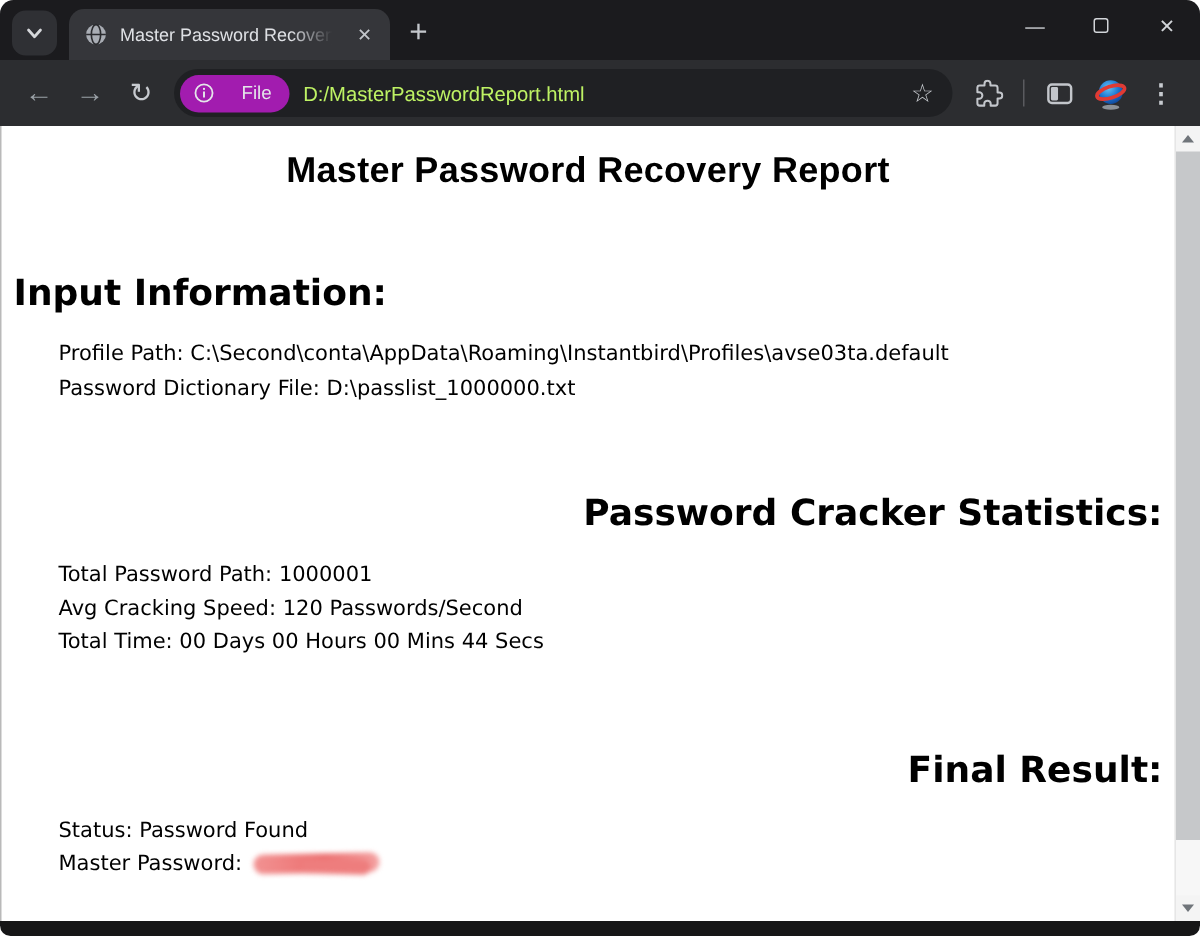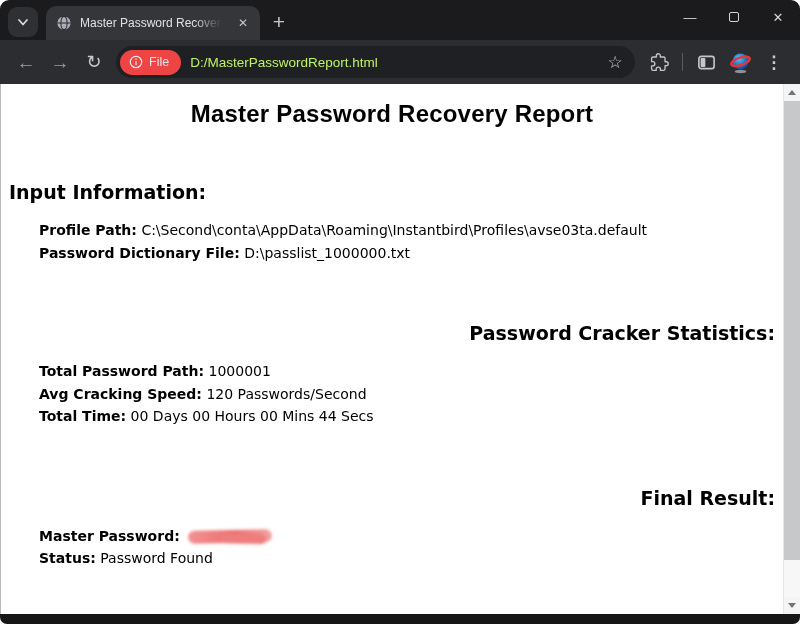--- a/index.html
+++ b/index.html
@@ -82,22 +82,22 @@
   }
   .nav-btn.reload { color: #c7cacf; font-size: 18px; }
   .omnibox {
     flex: 1 1 auto; min-width: 0; height: 32px;
     background: #1f2023; border-radius: 16px;
     display: flex; align-items: center;
     margin: 0 6px 0 4px; padding: 0 6px 0 4px; gap: 9px;
   }
   .chip {
     height: 25px; flex: 0 0 auto;
-    background: #ef4444; border-radius: 13px;
-    display: flex; align-items: center; gap: 6px;
+    background: #a21caf; border-radius: 13px;
+    display: flex; align-items: center; gap: 18px;
     padding: 0 12px 0 9px;
     color: #e4e6e9; font-size: 12.5px;
   }
   .url {
     flex: 1 1 auto; min-width: 0;
     color: #bef264; font-size: 13.5px;
     white-space: nowrap; overflow: hidden;
   }
   .star-btn {
     flex: 0 0 auto; width: 28px; height: 28px;
@@ -125,29 +125,29 @@
     font-family: "DejaVu Sans", sans-serif;
     color: #000;
   }
   .doc h1 {
     margin: 16px 0 0 0;
     font-family: "Liberation Sans", sans-serif;
     font-size: 24px; font-weight: bold;
     text-align: center; letter-spacing: 0.2px;
   }
   .doc h2 {
-    margin: 0; font-size: 19px; font-weight: bold;
+    margin: 0; font-size: 24px; font-weight: bold;
     font-family: "DejaVu Sans", sans-serif;
   }
   .sec1 h2 { margin-top: 53px; }
   .sec2 h2 { margin-top: 58px; text-align: right; }
   .sec3 h2 { margin-top: 59px; text-align: right; }
   .rows { margin-top: 16px; padding-left: 30px; font-size: 14px; line-height: 22.5px; }
   .row  { margin: 0; }
-  .row b { font-weight: bold; }
+  .row b { font-weight: normal; }
   .redaction {
     display: inline-block; position: relative;
     width: 84px; height: 13px; margin-left: 8px; vertical-align: -2px;
     background: linear-gradient(100deg, #f29393, #ec6f6f 55%, #f4a3a3);
     border-radius: 7px;
     filter: blur(1.7px);
     transform: rotate(-1.2deg);
   }
   .redaction::after {
     content: ""; position: absolute; left: 32px; top: 4px;
@@ -293,22 +293,22 @@
         <div class="rows">
           <p class="row"><b>Total Password Path:</b> <span>1000001</span></p>
           <p class="row"><b>Avg Cracking Speed:</b> <span>120 Passwords/Second</span></p>
           <p class="row"><b>Total Time:</b> <span>00 Days 00 Hours 00 Mins 44 Secs</span></p>
         </div>
       </section>
 
       <section class="sec3">
         <h2>Final Result:</h2>
         <div class="rows">
+          <p class="row"><b>Status:</b> <span>Password Found</span></p>
           <p class="row"><b>Master Password:</b><span class="redaction"></span></p>
-          <p class="row"><b>Status:</b> <span>Password Found</span></p>
         </div>
       </section>
     </div>
 
     <div class="scrollbar">
       <div class="sb-btn sb-up">
           <span class="tri-up"></span>
         </div>
       <div class="sb-thumb"></div>
       <div class="sb-btn sb-down">

